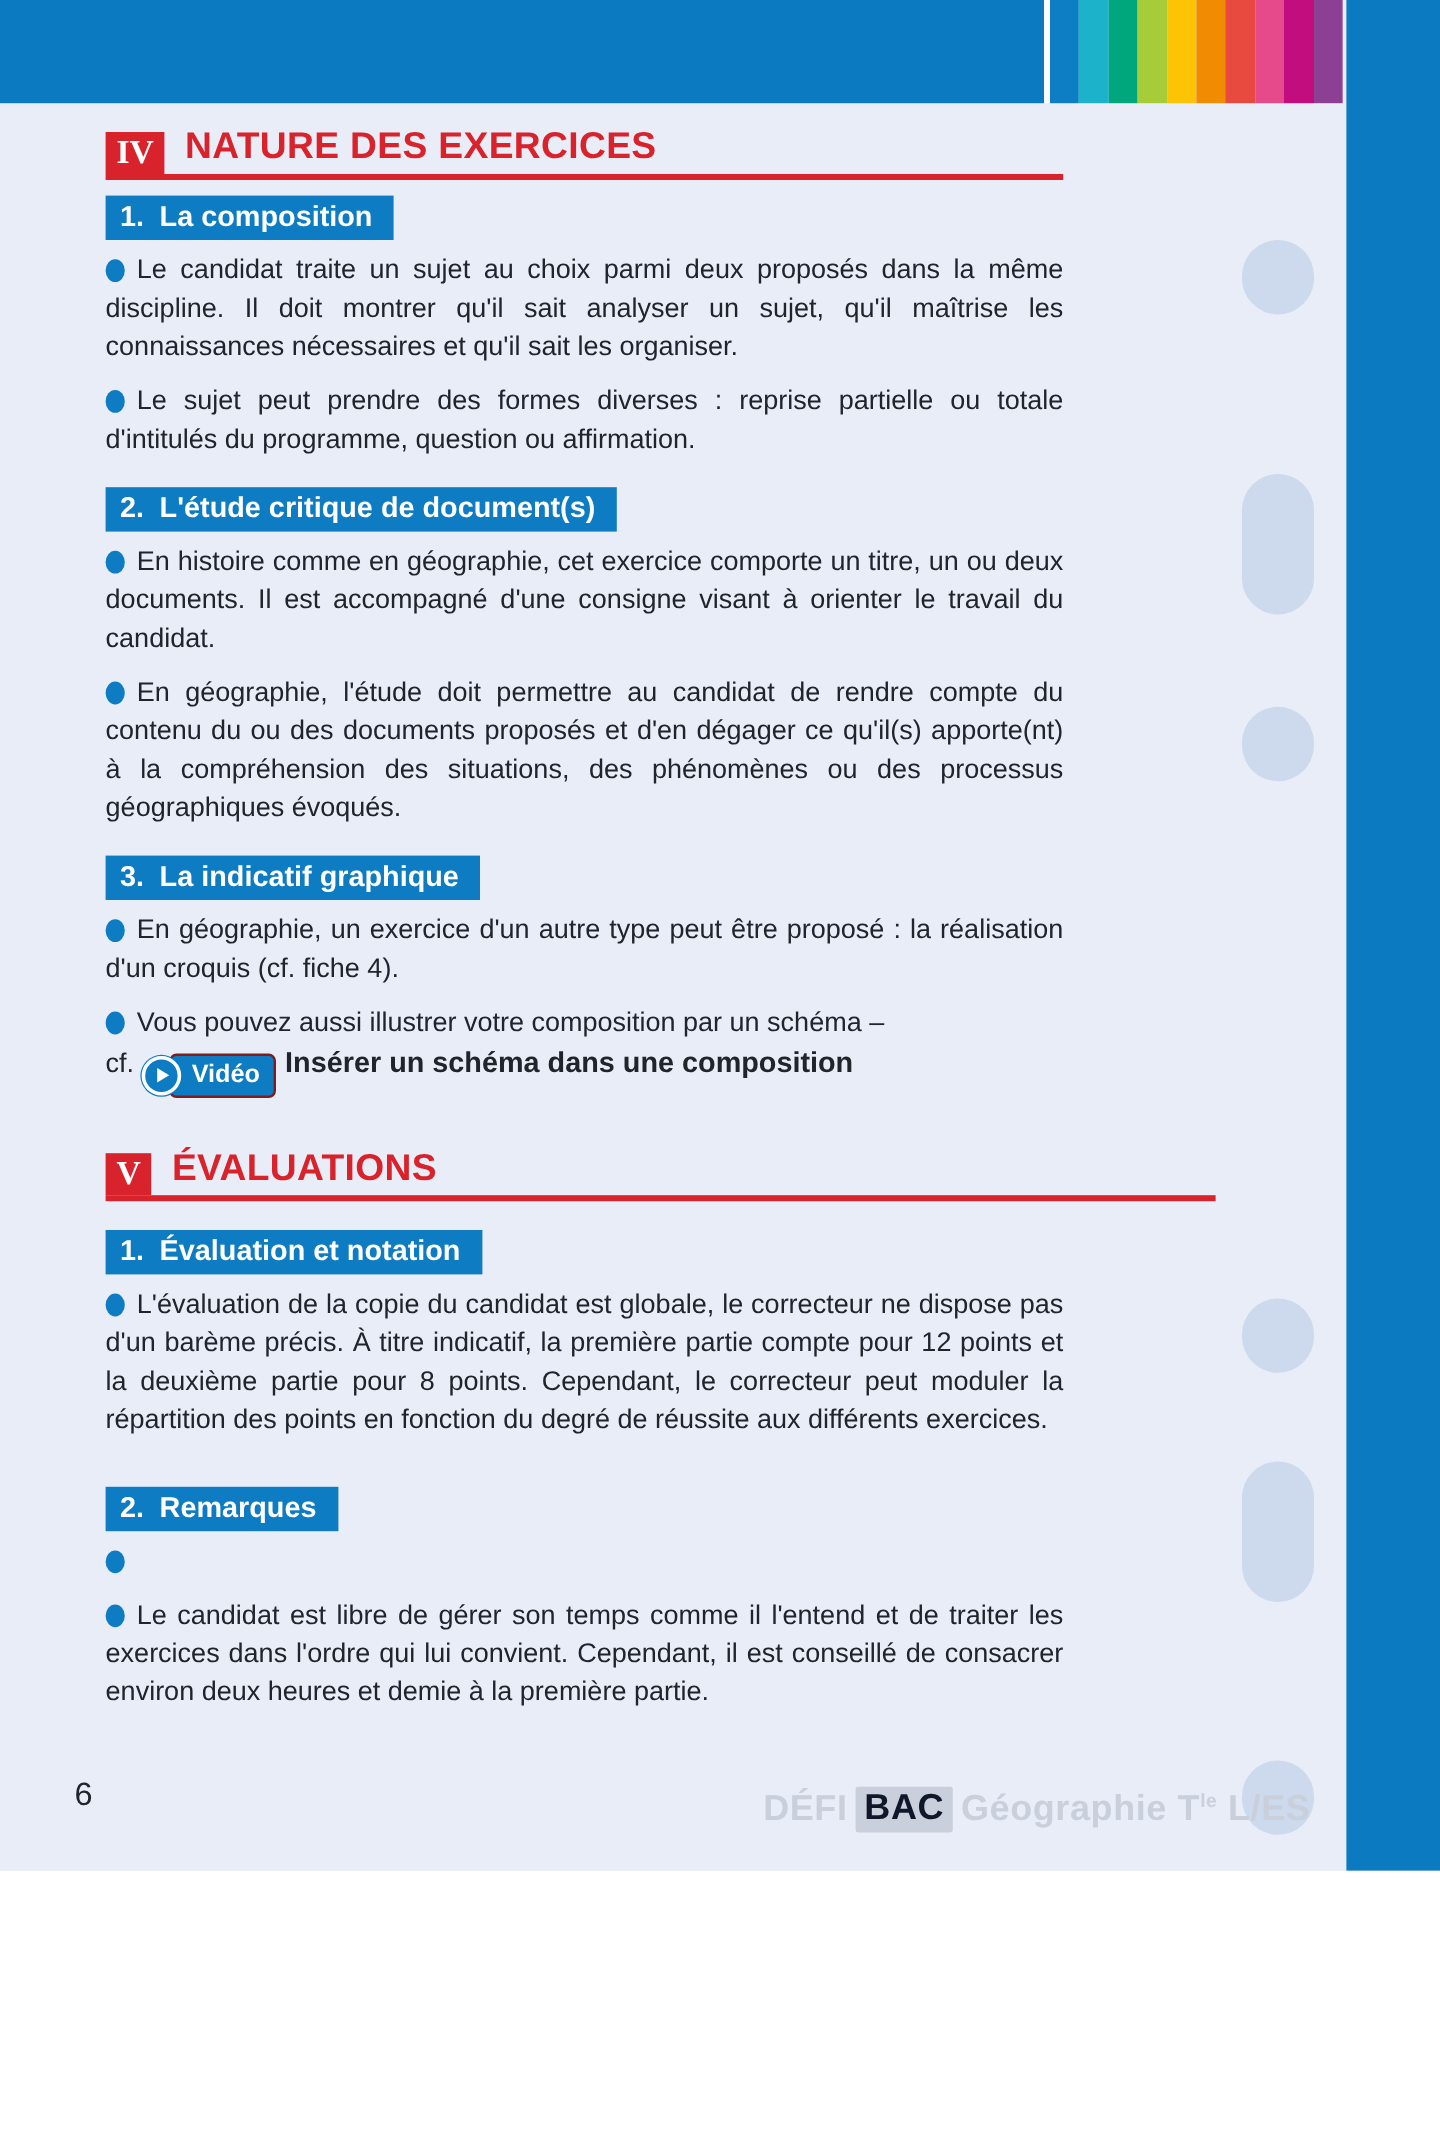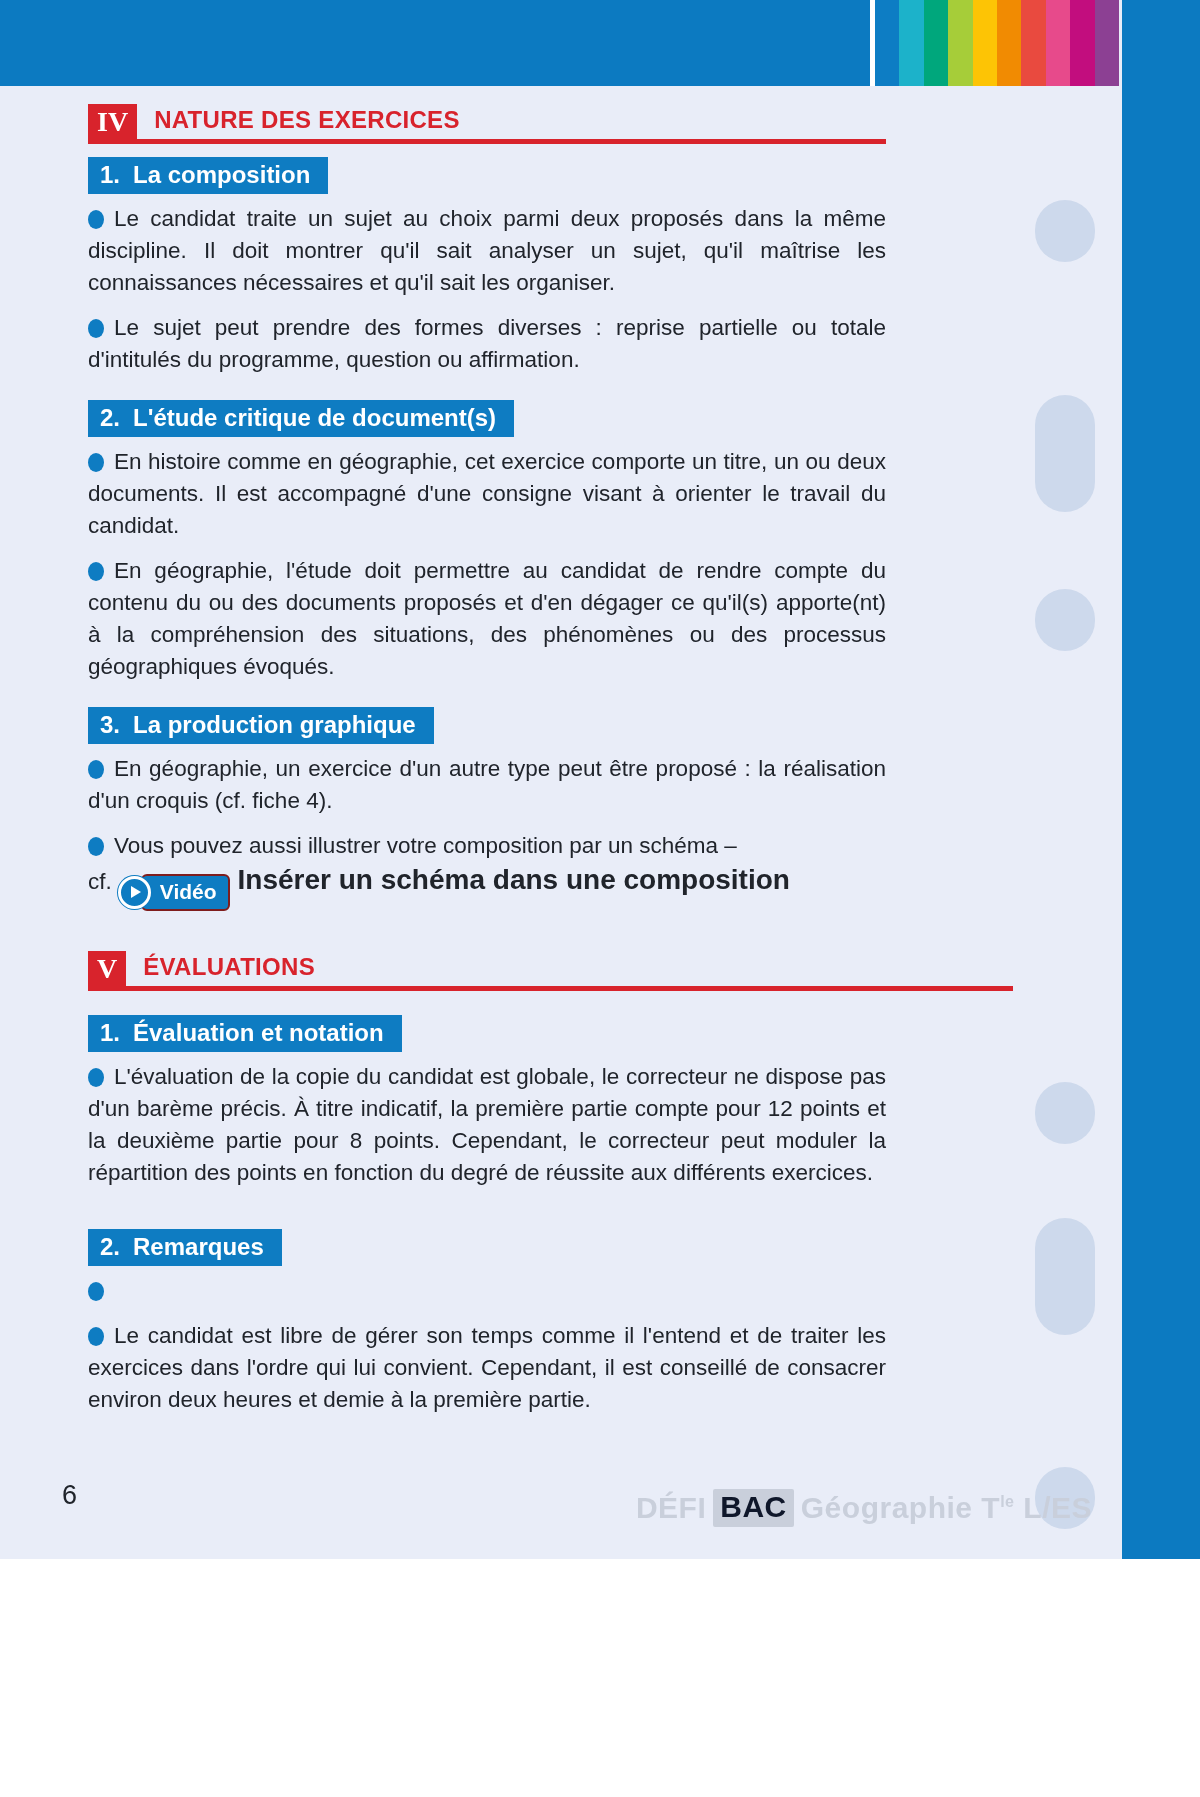--- a/index.html
+++ b/index.html
@@ -35,21 +35,21 @@
   
   .content{position:absolute;top:86px;left:88px;width:798px;padding-top:18px;}
   .sec-header{display:flex;align-items:flex-end;gap:17px;border-bottom:5px solid var(--red);width:798px;}
   .sec-header.wide{width:925px;}
   .sec-header.mt{margin-top:40px;}
   .numbox{
     background:var(--red);color:#fff;
     font-family:"Liberation Serif",serif;font-weight:bold;
     font-size:28px;line-height:1;padding:4px 9px 3px;
   }
-  .sec-title{color:var(--red);font-weight:bold;font-size:24px;letter-spacing:.3px;padding-bottom:5px;white-space:nowrap;}
+  .sec-title{color:var(--red);font-weight:bold;font-size:31px;letter-spacing:.3px;padding-bottom:5px;white-space:nowrap;}
   .sub-wrap{margin-top:24px;}
   .sub-wrap.first{margin-top:13px;}
   .sub-wrap.mt-lg{margin-top:40px;}
   .sub-box{
     display:inline-flex;gap:13px;
     background:var(--box-blue);color:#fff;
     font-weight:bold;font-size:24px;line-height:1;
     padding:6px 18px 7px 12px;
   }
   .para{margin:9px 0 0;font-size:22.5px;line-height:32px;color:var(--text);text-align:justify;}
@@ -62,21 +62,21 @@
     width:27px;height:27px;border-radius:50%;background:var(--box-blue);
     border:3px solid #fff;box-shadow:0 0 0 1px var(--box-blue);
     display:flex;align-items:center;justify-content:center;
     margin-right:-10px;position:relative;z-index:1;flex:none;
   }
   .play::after{content:"";display:block;border-left:10px solid #fff;border-top:6px solid transparent;border-bottom:6px solid transparent;margin-left:3px;}
   .vpill{
     background:var(--box-blue);color:#fff;font-weight:bold;font-size:21px;line-height:1;
     padding:5px 11px 7px 17px;border-radius:6px;border:2px solid #7f1d1d;
   }
-  .vcaption{font-weight:bold;font-size:28px;}
+  .vcaption{font-weight:bold;font-size:24px;}
   
   .page-num{position:absolute;left:62px;bottom:48px;font-size:27px;color:var(--text);}
   .brand{position:absolute;right:108px;bottom:32px;display:flex;align-items:center;gap:7px;
          color:var(--footer-gray);font-weight:bold;font-size:30px;letter-spacing:.5px;}
   .bac{background:var(--footer-gray);color:#0f172a;padding:1px 7px 3px;border-radius:2px;}
   .series sup{font-size:16px;text-align:right;}
 </style>
 </head>
 <body>
 
@@ -138,21 +138,21 @@
     <p class="para">
       <span class="bullet"></span><span>En histoire comme en géographie, cet exercice comporte un titre, un ou deux documents. Il est accompagné d'une consigne visant à orienter le travail du candidat.</span>
     </p>
     <p class="para sp">
       <span class="bullet"></span><span>En géographie, l'étude doit permettre au candidat de rendre compte du contenu du ou des documents proposés et d'en dégager ce qu'il(s) apporte(nt) à la compréhension des situations, des phénomènes ou des processus géographiques évoqués.</span>
     </p>
 
     <div class="sub-wrap">
       <div class="sub-box">
         <span>3.</span>
-        <span>La production graphique</span>
+        <span>La indicatif graphique</span>
       </div>
     </div>
     <p class="para">
       <span class="bullet"></span><span>En géographie, un exercice d'un autre type peut être proposé : la réalisation d'un croquis (cf. fiche 4).</span>
     </p>
     <p class="para sp">
       <span class="bullet"></span><span>Vous pouvez aussi illustrer votre composition par un schéma –</span>
       <br>
       <span class="video-row"><span>cf.</span><span class="badge">
             <span class="play"></span>

